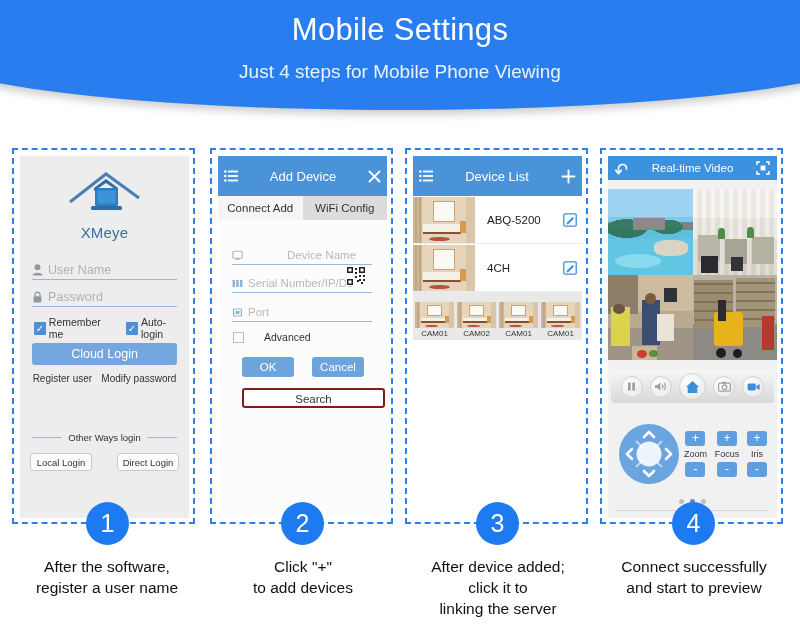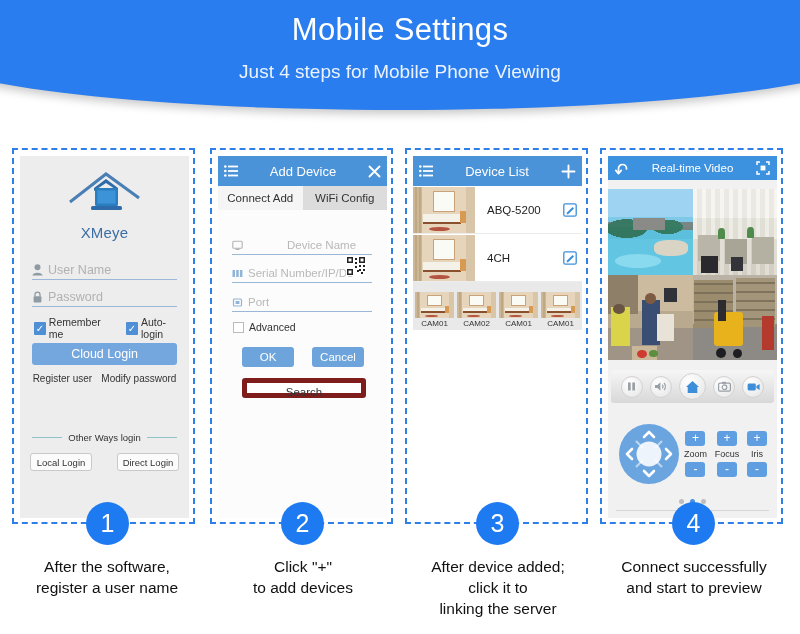--- a/index.html
+++ b/index.html
@@ -99,43 +99,43 @@
   .divider .dtxt { font-size:9.5px; color:#333; white-space:nowrap; }
 
   .botbtns { position:absolute; left:10px; top:297px; width:149px;
              display:flex; justify-content:space-between; }
   .botbtn { width:62px; height:18px; border:1px solid #c9c9c9; background:#fbfbfb;
             border-radius:3px; font-size:9.5px; line-height:17px; text-align:center; color:#333; }
 
   
   .p2 { width:169px; height:362px; background:#fafafa; position:relative; }
   .titlebar {
-    height:30px; background:#4a93d9; color:#fff; display:flex; align-items:center;
+    height:40px; background:#4a93d9; color:#fff; display:flex; align-items:center;
     justify-content:space-between; padding:0 6px; font-size:13px;
   }
   .tabs { display:flex; height:24px; }
   .tab { flex:1; text-align:center; font-size:11.5px; line-height:24px; color:#333; }
   .tab.active { background:#f5f5f5; }
   .tab.inactive { background:#dcdcdc; }
   .p2body { position:relative; height:313px; background:#fcfcfc; }
   .p2field {
     position:absolute; left:14px; width:140px; height:19px;
     border-bottom:1px solid #9ab7d8; display:flex; align-items:center; gap:5px;
   }
   .p2field .ph { color:#b8b8b8; font-size:11.5px; white-space:nowrap; overflow:hidden; }
   #d-name { top:26px;gap:44px; } #d-serial { top:54px; } #d-port { top:83px; }
   .qr { position:absolute; left:128px; top:46px; width:20px; height:20px; }
-  .advrow { position:absolute; left:15px; top:111px; display:flex; align-items:center; gap:5px; }
+  .advrow { position:absolute; left:15px; top:111px; display:flex; align-items:center; gap:20px; }
   .advbox { width:11px; height:11px; border:1px solid #bbb; background:#fff; }
   .advlbl { font-size:10.5px; color:#333; }
   .okrow { position:absolute; left:24px; top:137px; width:122px; display:flex; justify-content:space-between; }
   .bluebtn { width:52px; height:20px; background:#6ea4dc; border-radius:3px; color:#fff;
              font-size:11.5px; line-height:20px; text-align:center; }
-  .searchbtn { position:absolute; left:24px; top:168px; width:124px; height:20px;
-               border:5px solid #7f1d1d; background:#fff; border-radius:3px;
+  .searchbtn { position:absolute; left:24px; top:168px; width:143px; height:20px;
+               border:2px solid #7f1d1d; background:#fff; border-radius:3px;
                font-size:11.5px; line-height:18px; text-align:center; color:#333; }
 
   
   .p3 { width:169px; height:362px; background:#fff; position:relative; }
   .dl-row { height:48px; background:#fff; display:flex; align-items:center;
             border-bottom:1px solid #ececec; }
   .thumb-bed { width:62px; height:46px; position:relative; overflow:hidden; flex:0 0 62px; }
   .dl-name { flex:1; font-size:11.5px; color:#222; padding-left:12px; }
   .edit-ico { width:24px; flex:0 0 24px; }
   .camstrip { background:#e9e9e9; display:flex; padding:10px 1px 2px 1px; gap:1px; }

